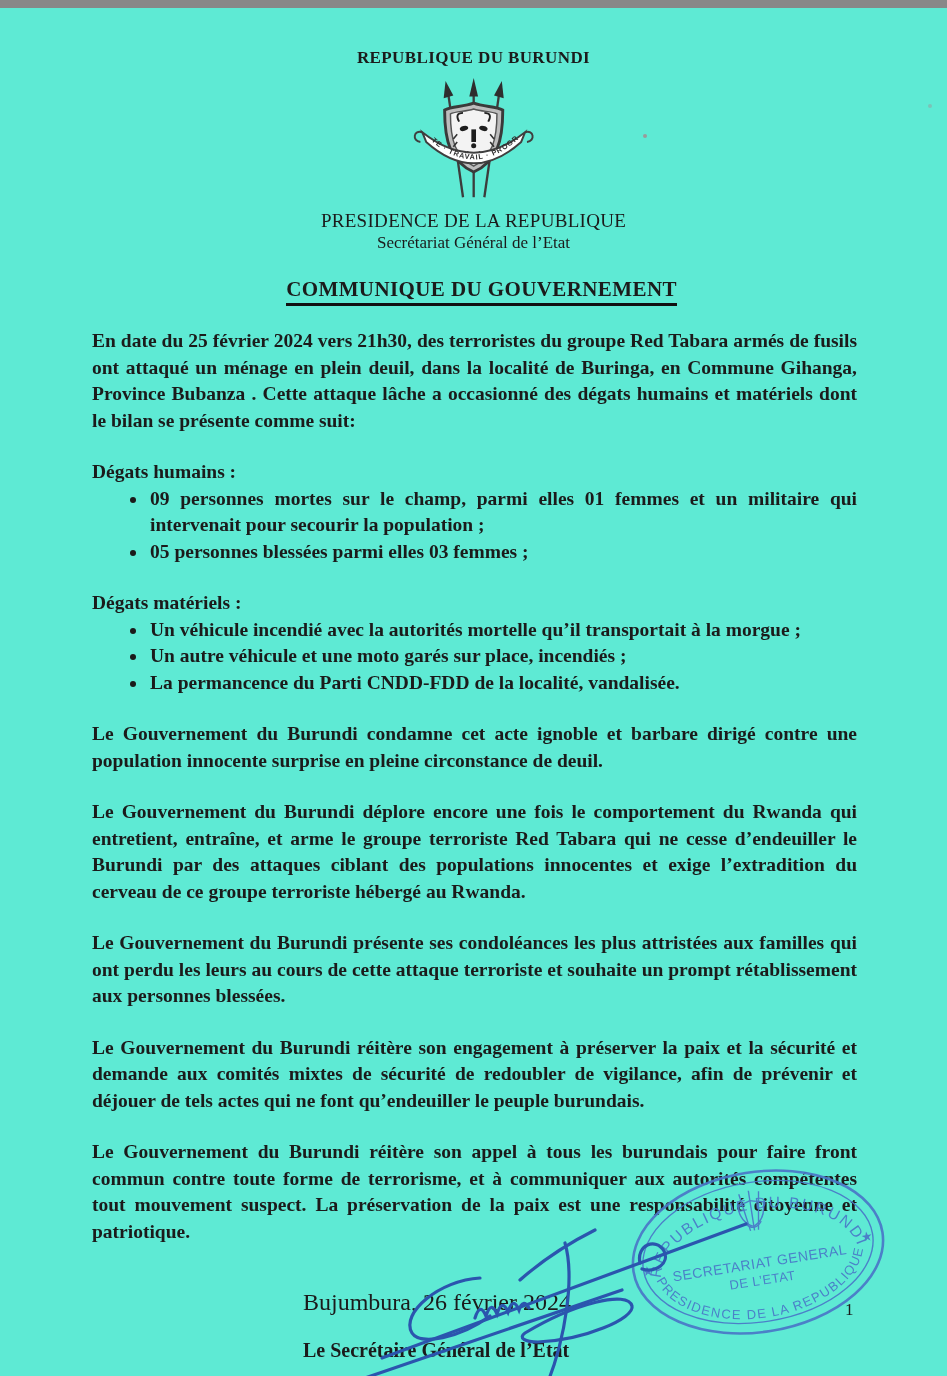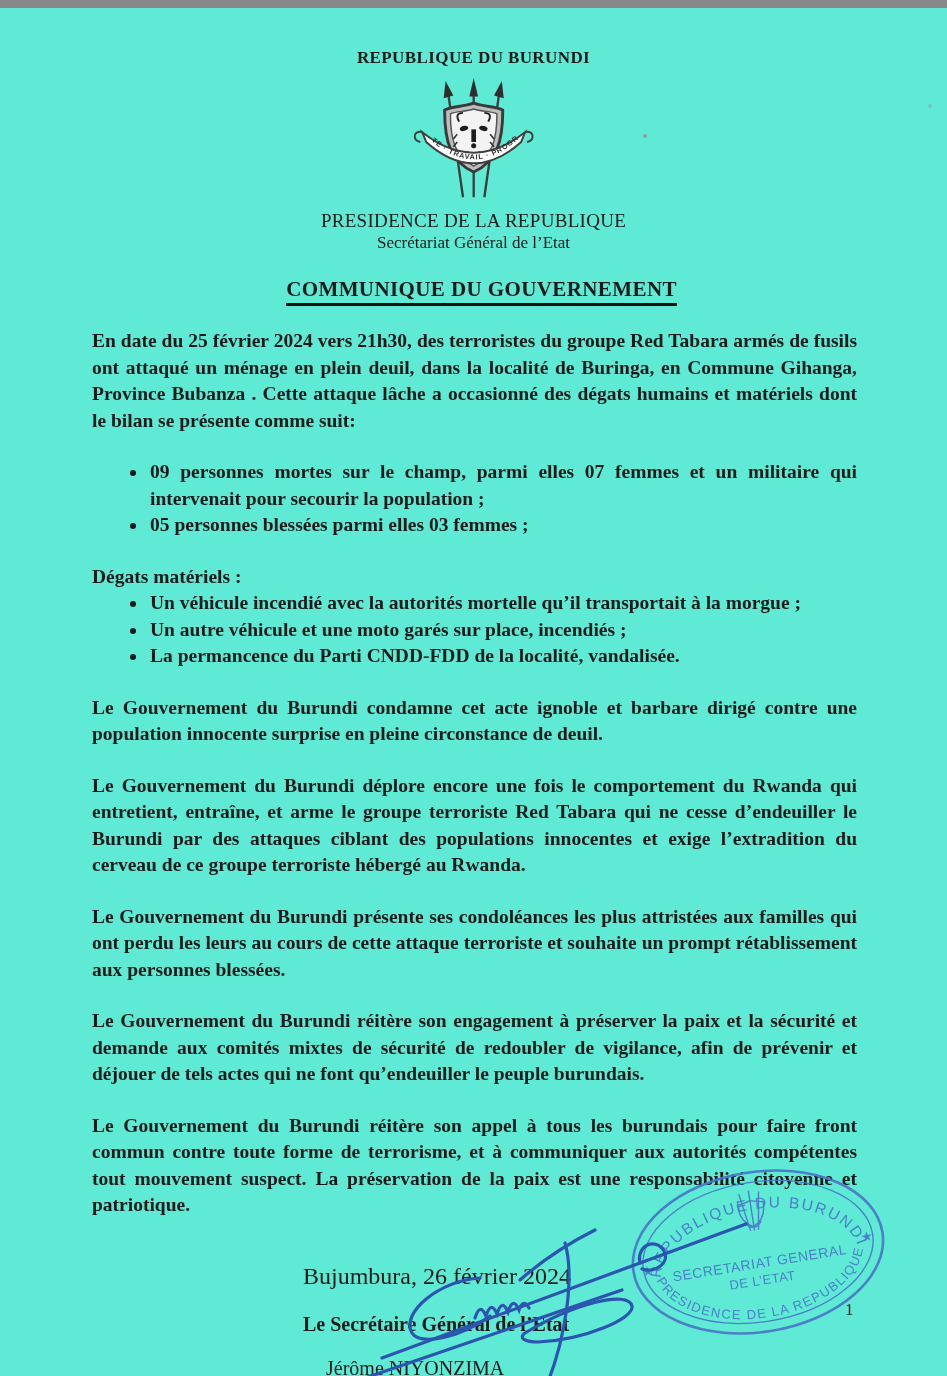--- a/index.html
+++ b/index.html
@@ -100,22 +100,23 @@
     </svg>
 
     <div class="institution">PRESIDENCE DE LA REPUBLIQUE</div>
     <div class="department">Secrétariat Général de l’Etat</div>
     <h1 class="doc-title"><span>COMMUNIQUE DU GOUVERNEMENT</span></h1>
   </div>
 
   <div class="bodytext">
     <p>En date du 25 février 2024 vers 21h30, des terroristes du groupe Red Tabara armés de fusils ont attaqué un ménage en plein deuil, dans la localité de Buringa, en Commune Gihanga, Province Bubanza . Cette attaque lâche a occasionné des dégats humains et matériels dont le bilan se présente comme suit:</p>
 
+    <p class="sec-heading">Dégats humains :</p>
     <ul>
-      <li>09 personnes mortes sur le champ, parmi elles 07 femmes et un militaire qui intervenait pour secourir la population ;</li>
+      <li>09 personnes mortes sur le champ, parmi elles 01 femmes et un militaire qui intervenait pour secourir la population ;</li>
       <li>05 personnes blessées parmi elles 03 femmes ;</li>
     </ul>
 
     <p class="sec-heading">Dégats matériels :</p>
     <ul>
       <li>Un véhicule incendié avec la autorités mortelle qu’il transportait à la morgue ;</li>
       <li>Un autre véhicule et une moto garés sur place, incendiés ;</li>
       <li>La permancence du Parti CNDD-FDD de la localité, vandalisée.</li>
     </ul>
 

